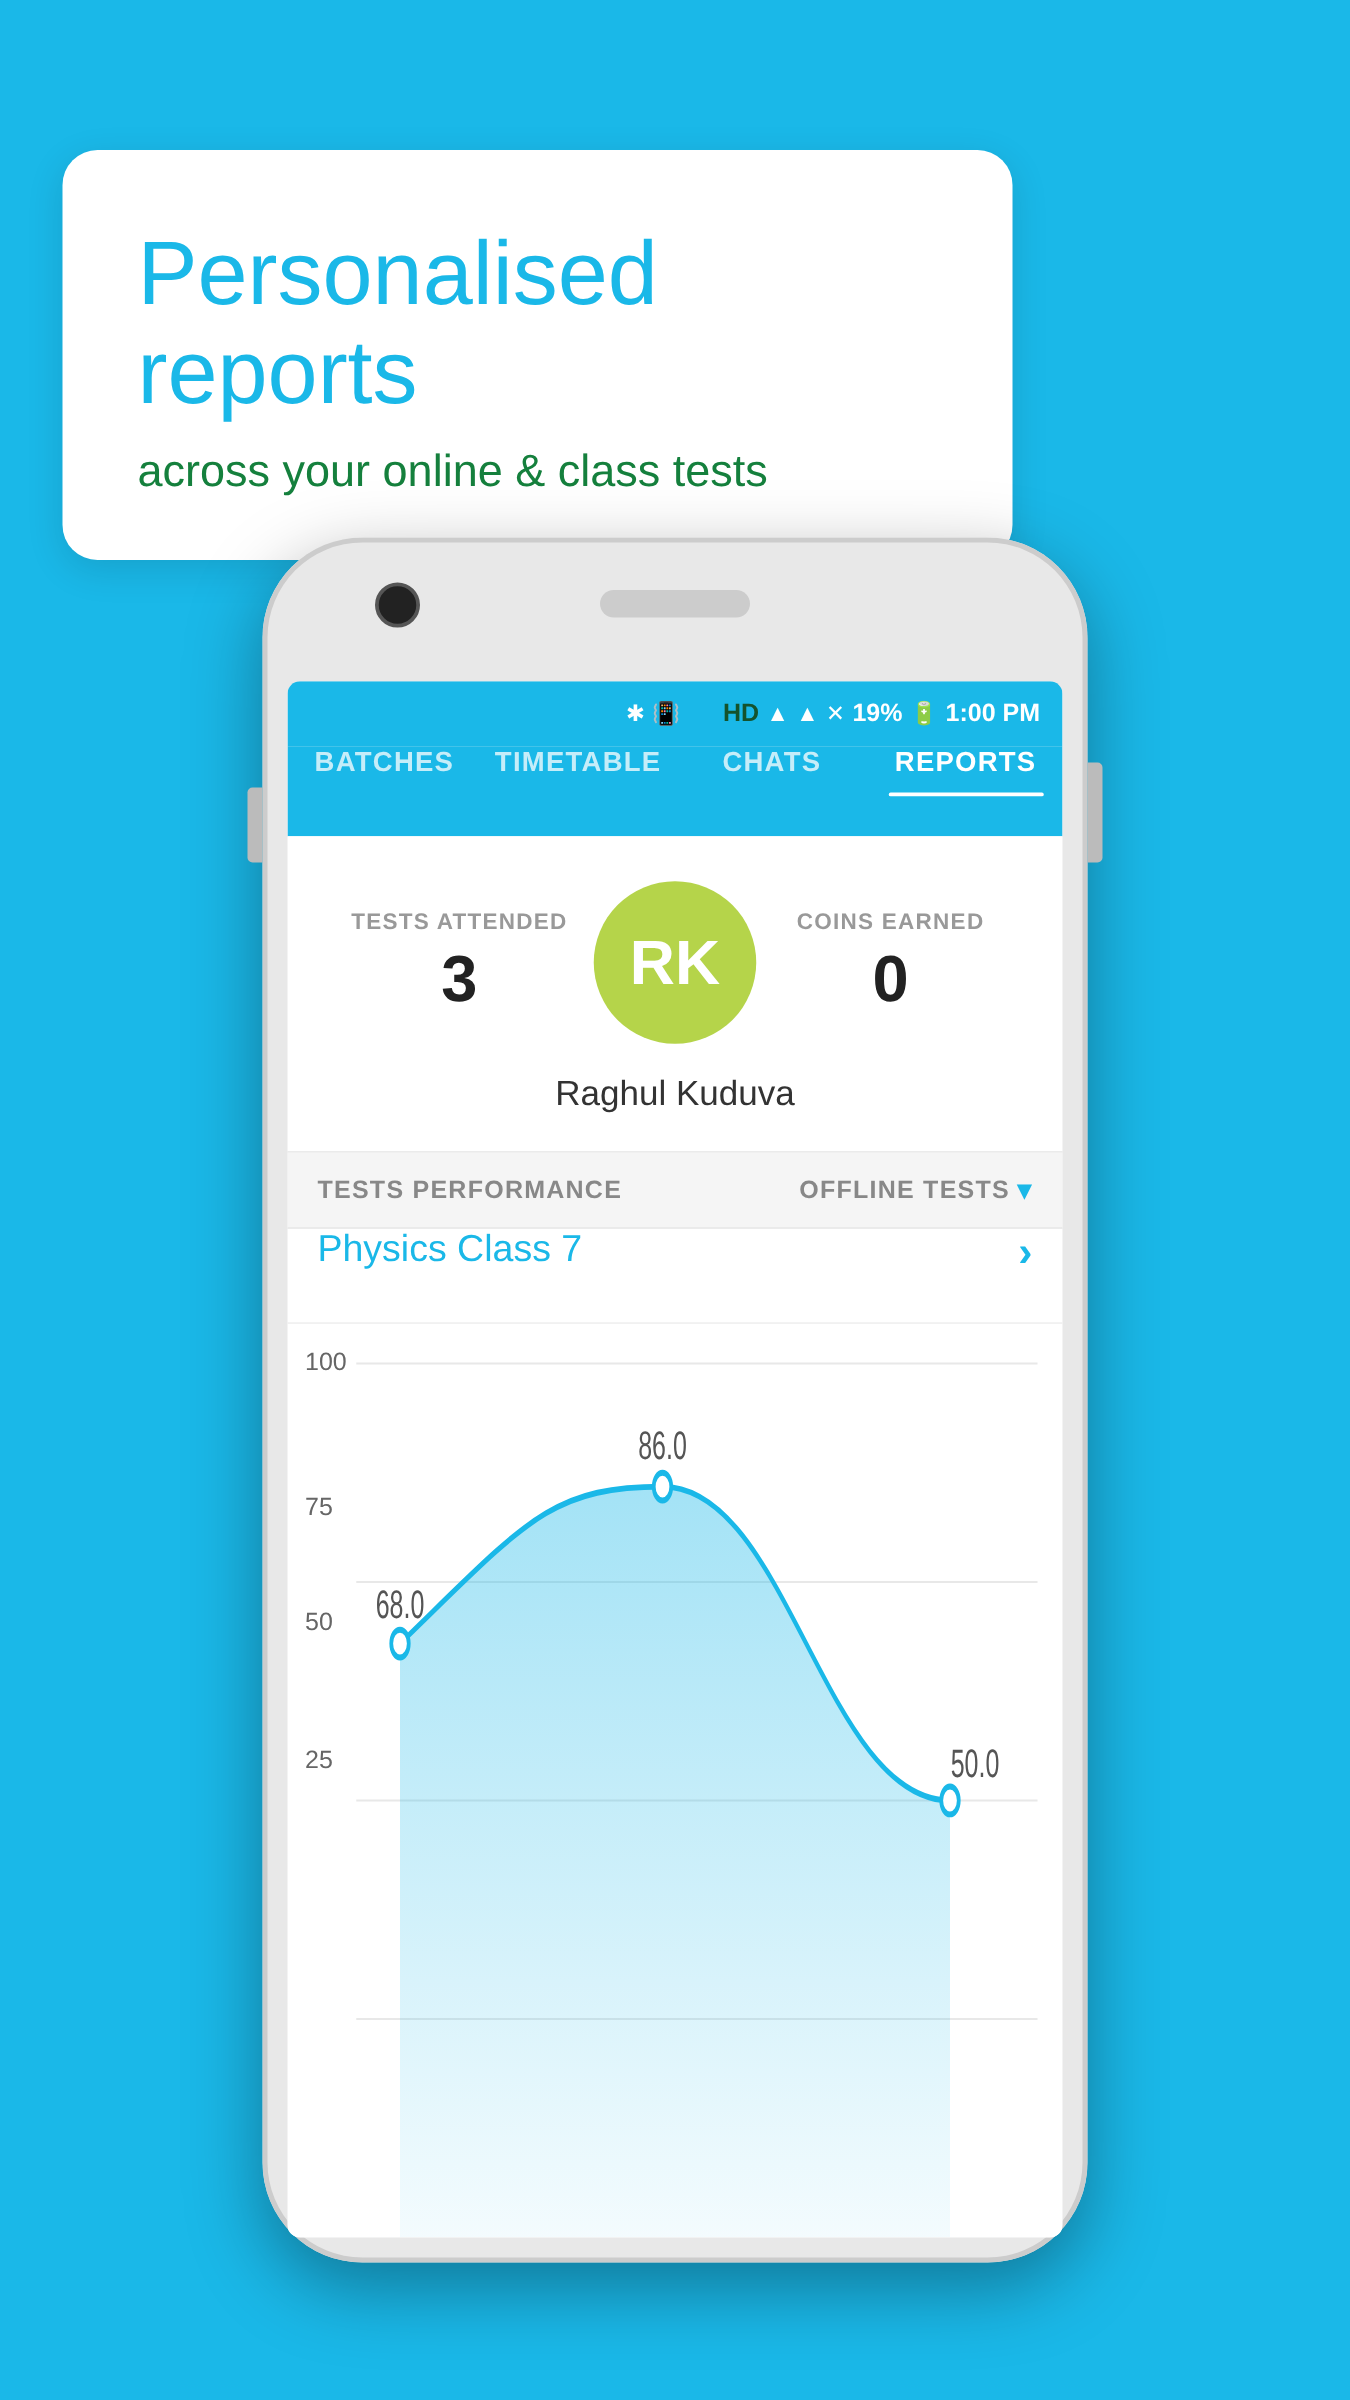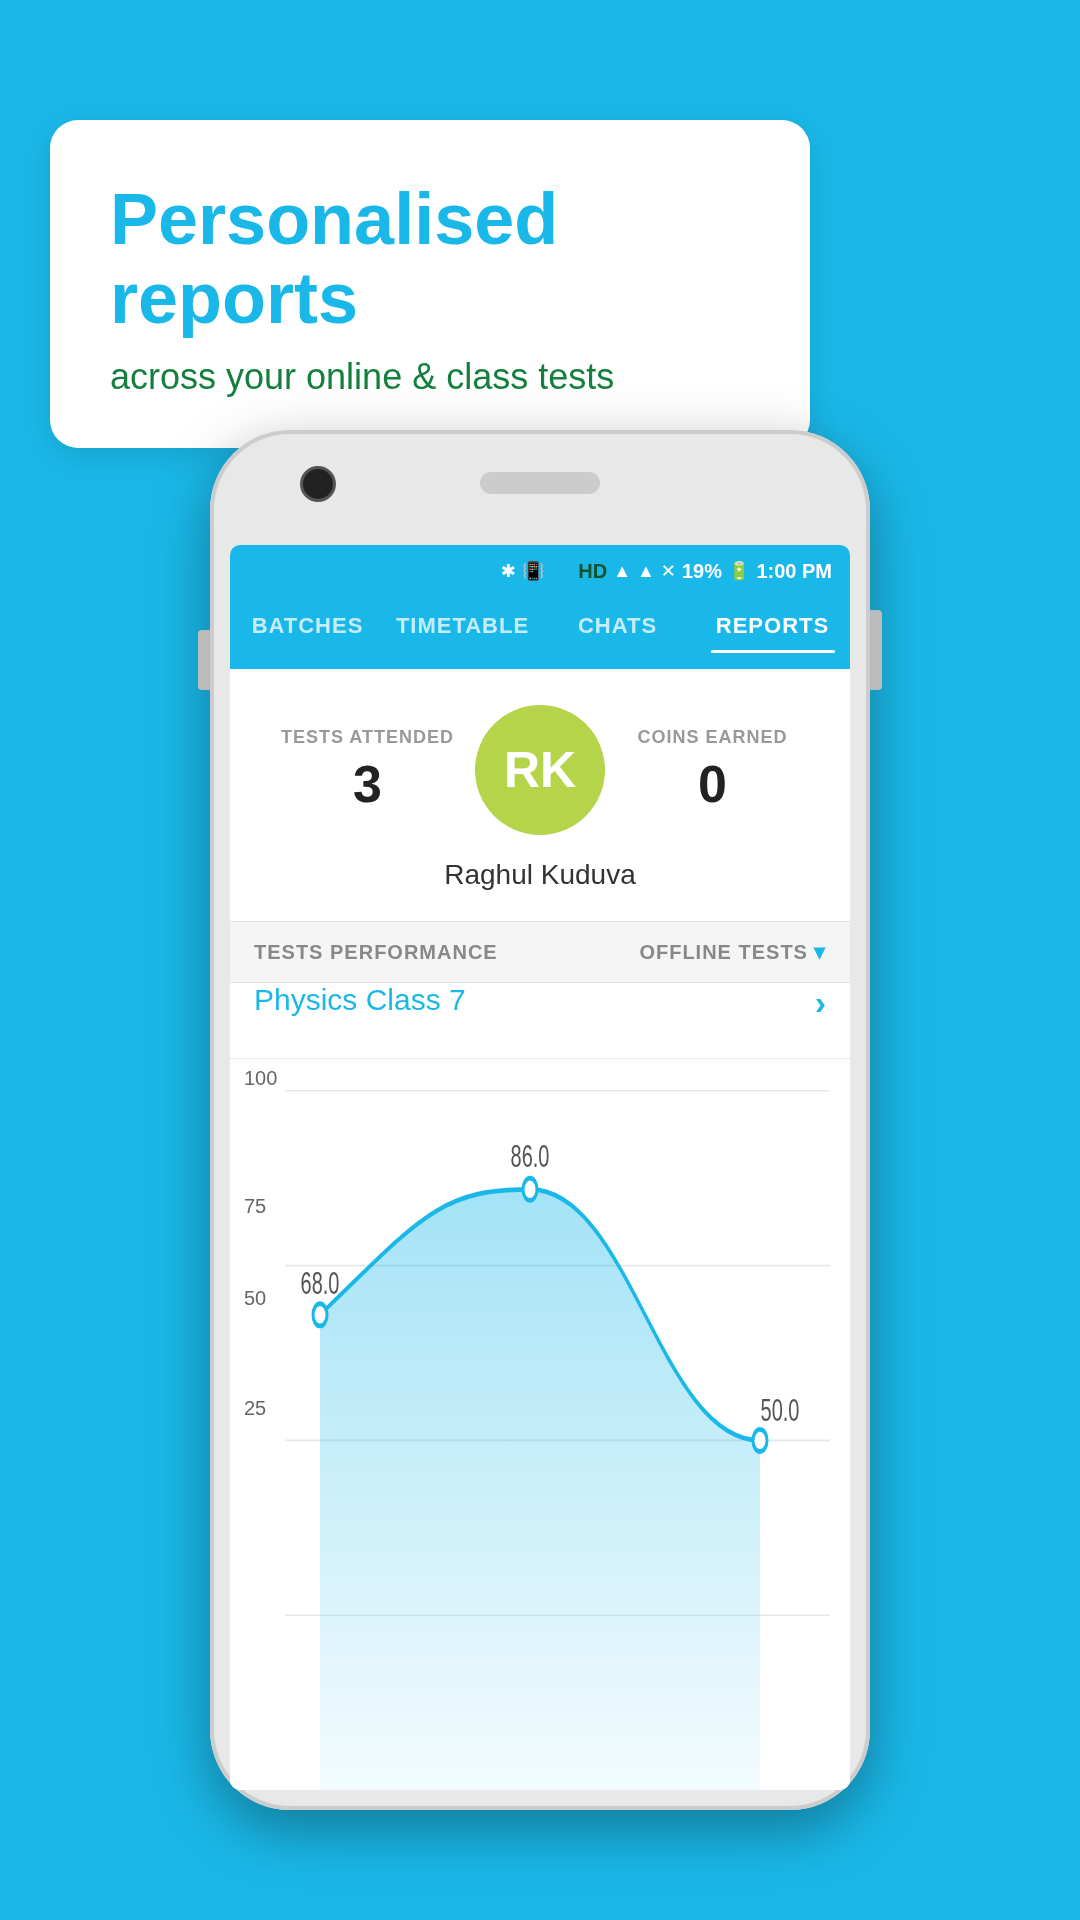--- a/index.html
+++ b/index.html
@@ -33,21 +33,21 @@
       transform: translateX(-50%);
       width: 0;
       height: 0;
       border-left: 40px solid transparent;
       border-right: 40px solid transparent;
       border-top: 55px solid white;
     }
 
     .tooltip-title {
       font-size: 72px;
-      font-weight: 700;
+      font-weight: 400;
       color: #1ab8e8;
       line-height: 1.1;
       margin-bottom: 18px;
     }
 
     .tooltip-subtitle {
       font-size: 36px;
       color: #15803d;
       font-weight: 400;
     }
@@ -164,21 +164,21 @@
     .status-icon-sm {
       color: white;
       font-size: 18px;
     }
 
     
     .nav-tabs {
       background: #1ab8e8;
       height: 72px;
       display: flex;
-      align-items: center;
+      align-items: flex-start;
       flex-shrink: 0;
     }
 
     .nav-tab {
       flex: 1;
       text-align: center;
       padding-bottom: 14px;
       font-size: 22px;
       font-weight: 700;
       color: rgba(255,255,255,0.75);
@@ -427,21 +427,21 @@
 
     <div class="divider-line"></div>
 
     <div class="class-row">
       <span class="class-name">Physics Class 7</span>
       <span class="chevron-right">›</span>
     </div>
 
     <div class="chart-area">
 
-      <div class="chart-y-label" style="top:8px; left:14px;">100</div>
+      <div class="chart-y-label" style="top:20px; left:14px;">100</div>
       <div class="chart-y-label" style="top:136px; left:14px;">75</div>
       <div class="chart-y-label" style="top:228px; left:14px;">50</div>
       <div class="chart-y-label" style="top:338px; left:14px;">25</div>
 
       <svg class="chart-svg" viewBox="0 0 620 460" preserveAspectRatio="none">
 
         <line x1="55" y1="20" x2="600" y2="20" stroke="#e8e8e8" stroke-width="1"></line>
         <line x1="55" y1="130" x2="600" y2="130" stroke="#e8e8e8" stroke-width="1"></line>
         <line x1="55" y1="240" x2="600" y2="240" stroke="#e8e8e8" stroke-width="1"></line>
         <line x1="55" y1="350" x2="600" y2="350" stroke="#e8e8e8" stroke-width="1"></line>

